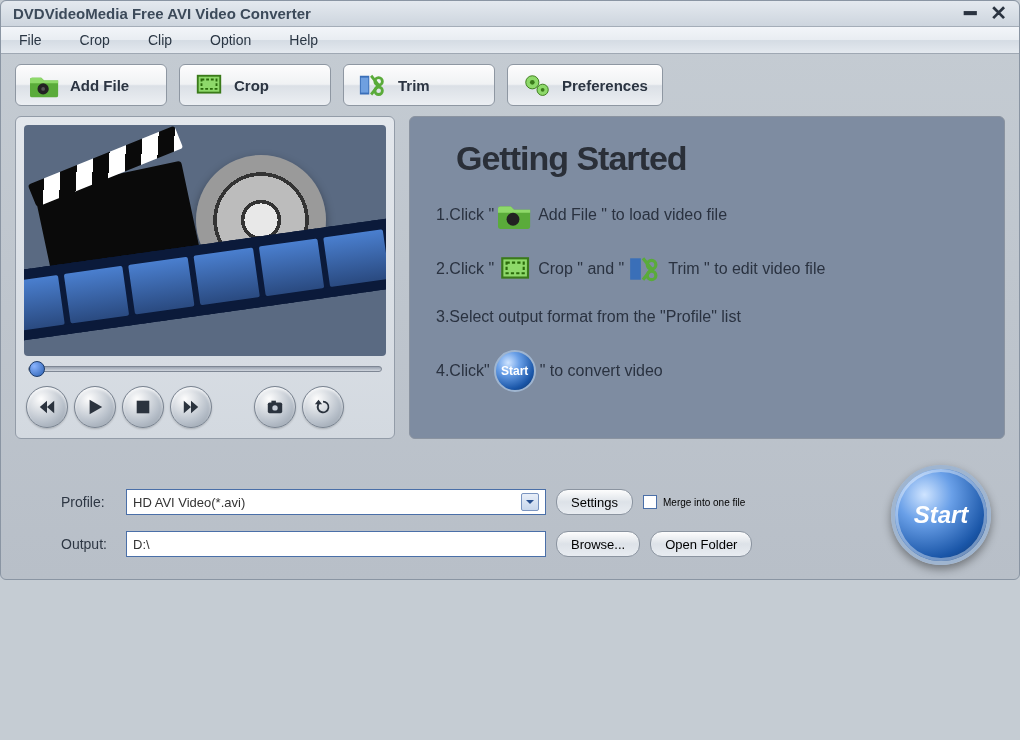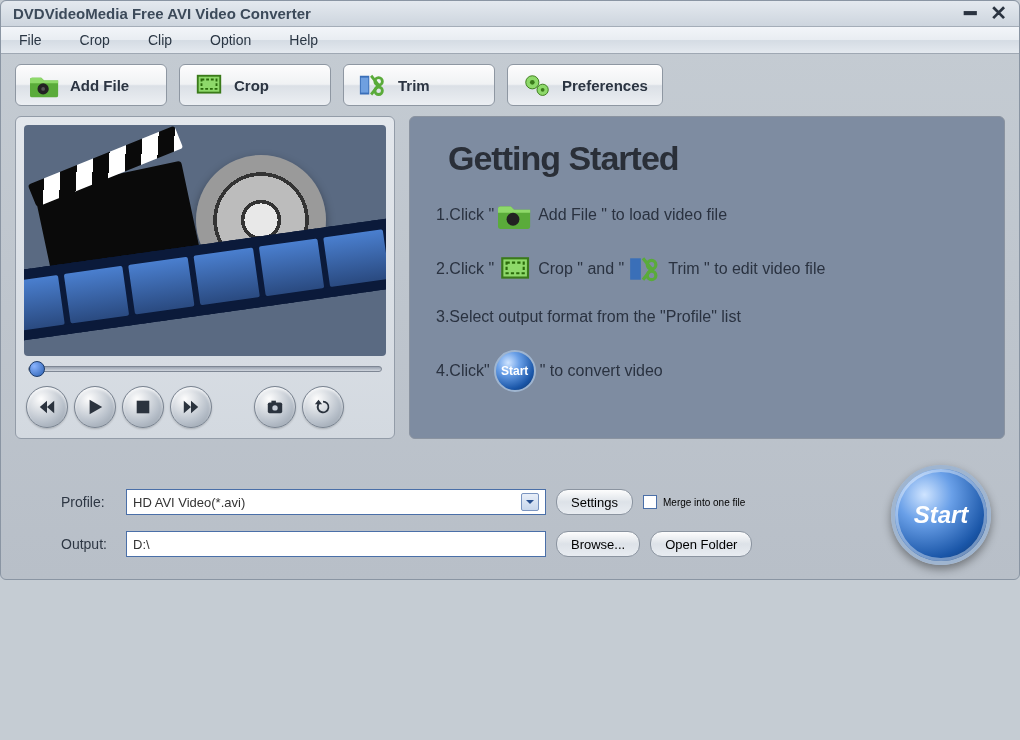--- a/index.html
+++ b/index.html
@@ -141,21 +141,21 @@
   border: 1px solid #8a93a0;
   border-radius: 6px;
   padding: 22px 26px;
   color: #2a3240;
 }
 .guide-title {
   font-size: 34px;
   font-weight: 900;
   color: #2a2f38;
   margin-bottom: 22px;
-  margin-left: 12px;
+  margin-left: 20px;
   font-family: Arial, sans-serif;
   letter-spacing: -1px;
 }
 .guide-step {
   font-size: 16px;
   margin-bottom: 24px;
   display: flex;
   align-items: center;
   flex-wrap: wrap;
   gap: 4px;

